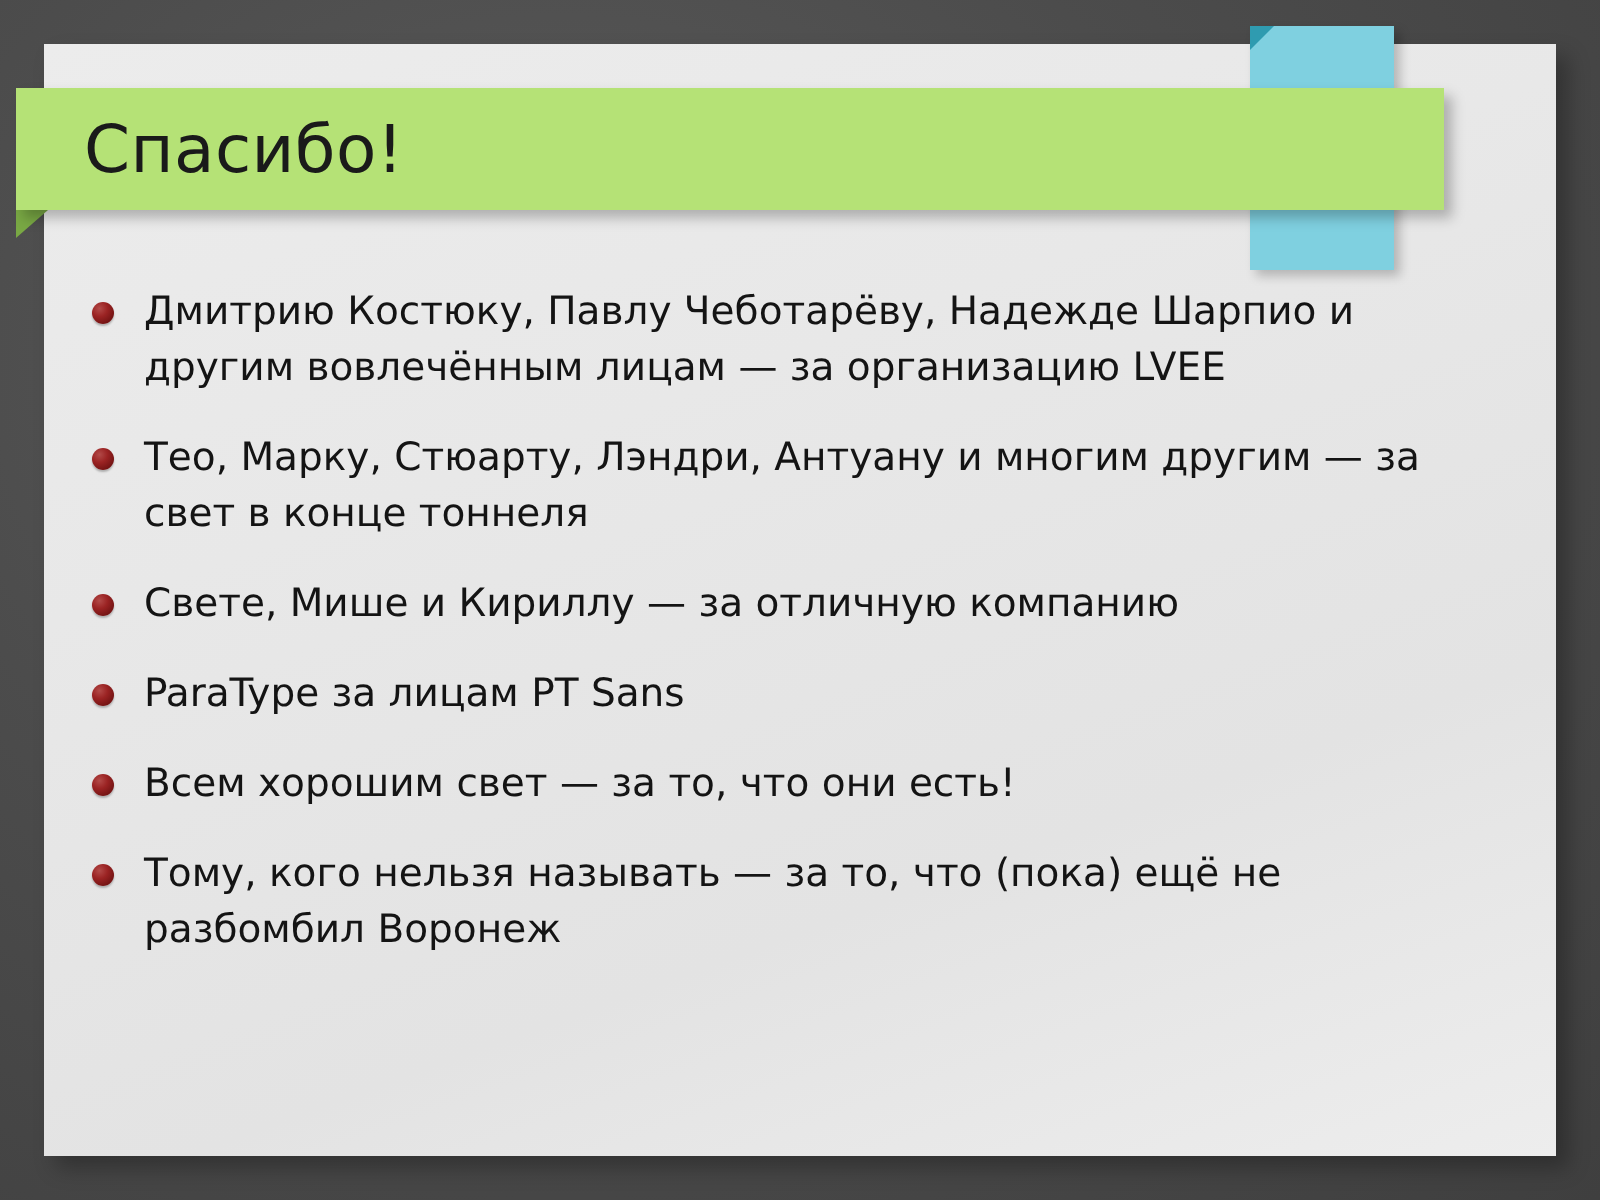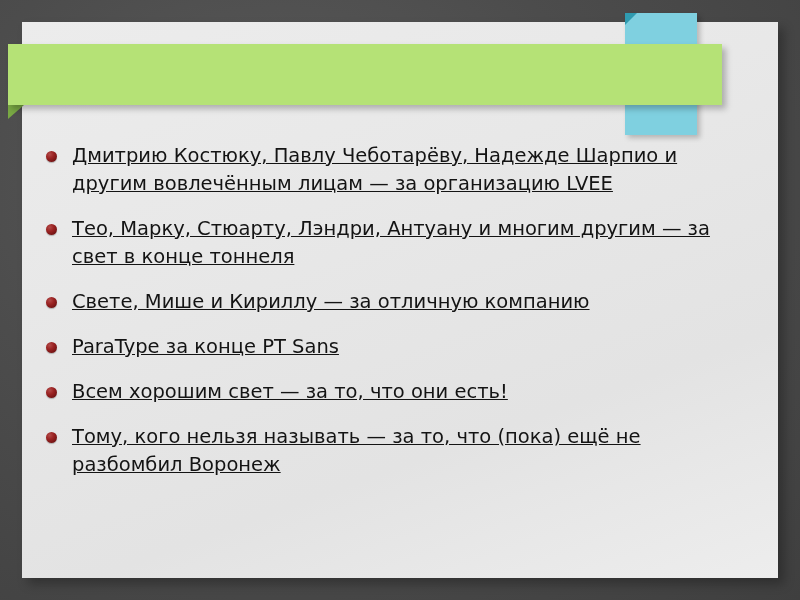--- a/index.html
+++ b/index.html
@@ -114,57 +114,57 @@
     left: 2px;
     top: 9px;
     width: 11px;
     height: 11px;
     border-radius: 50%;
     background: radial-gradient(circle at 34% 30%, #b24a48 0%, #9b2323 38%, #741414 75%, #5d0d0d 100%);
     box-shadow: 0 1px 1px rgba(0,0,0,0.25);
   }
   .bullet-text {
     display: block;
-    text-decoration: underline;
   }
 </style>
 </head>
 <body>
 
 <div id="presentation-root">
 
   <div id="slide-card"></div>
 
   <div id="accent-ribbon-fold"></div>
   <div id="accent-ribbon"></div>
 
   <div id="title-band-fold"></div>
   <div id="title-band"></div>
 
+  <div id="slide-title">Спасибо!</div>
 
   <div id="bullet-list">
 
     <div class="bullet-item">
       <span class="bullet-marker"></span>
       <span class="bullet-text">Дмитрию Костюку, Павлу Чеботарёву, Надежде Шарпио и другим вовлечённым лицам — за организацию LVEE</span>
     </div>
 
     <div class="bullet-item">
       <span class="bullet-marker"></span>
       <span class="bullet-text">Тео, Марку, Стюарту, Лэндри, Антуану и многим другим — за свет в конце тоннеля</span>
     </div>
 
     <div class="bullet-item">
       <span class="bullet-marker"></span>
       <span class="bullet-text">Свете, Мише и Кириллу — за отличную компанию</span>
     </div>
 
     <div class="bullet-item">
       <span class="bullet-marker"></span>
-      <span class="bullet-text">ParaType за конце PT Sans</span>
+      <span class="bullet-text">ParaType за лицам PT Sans</span>
     </div>
 
     <div class="bullet-item">
       <span class="bullet-marker"></span>
       <span class="bullet-text">Всем хорошим свет — за то, что они есть!</span>
     </div>
 
     <div class="bullet-item">
       <span class="bullet-marker"></span>
       <span class="bullet-text">Тому, кого нельзя называть — за то, что (пока) ещё не разбомбил Воронеж</span>

